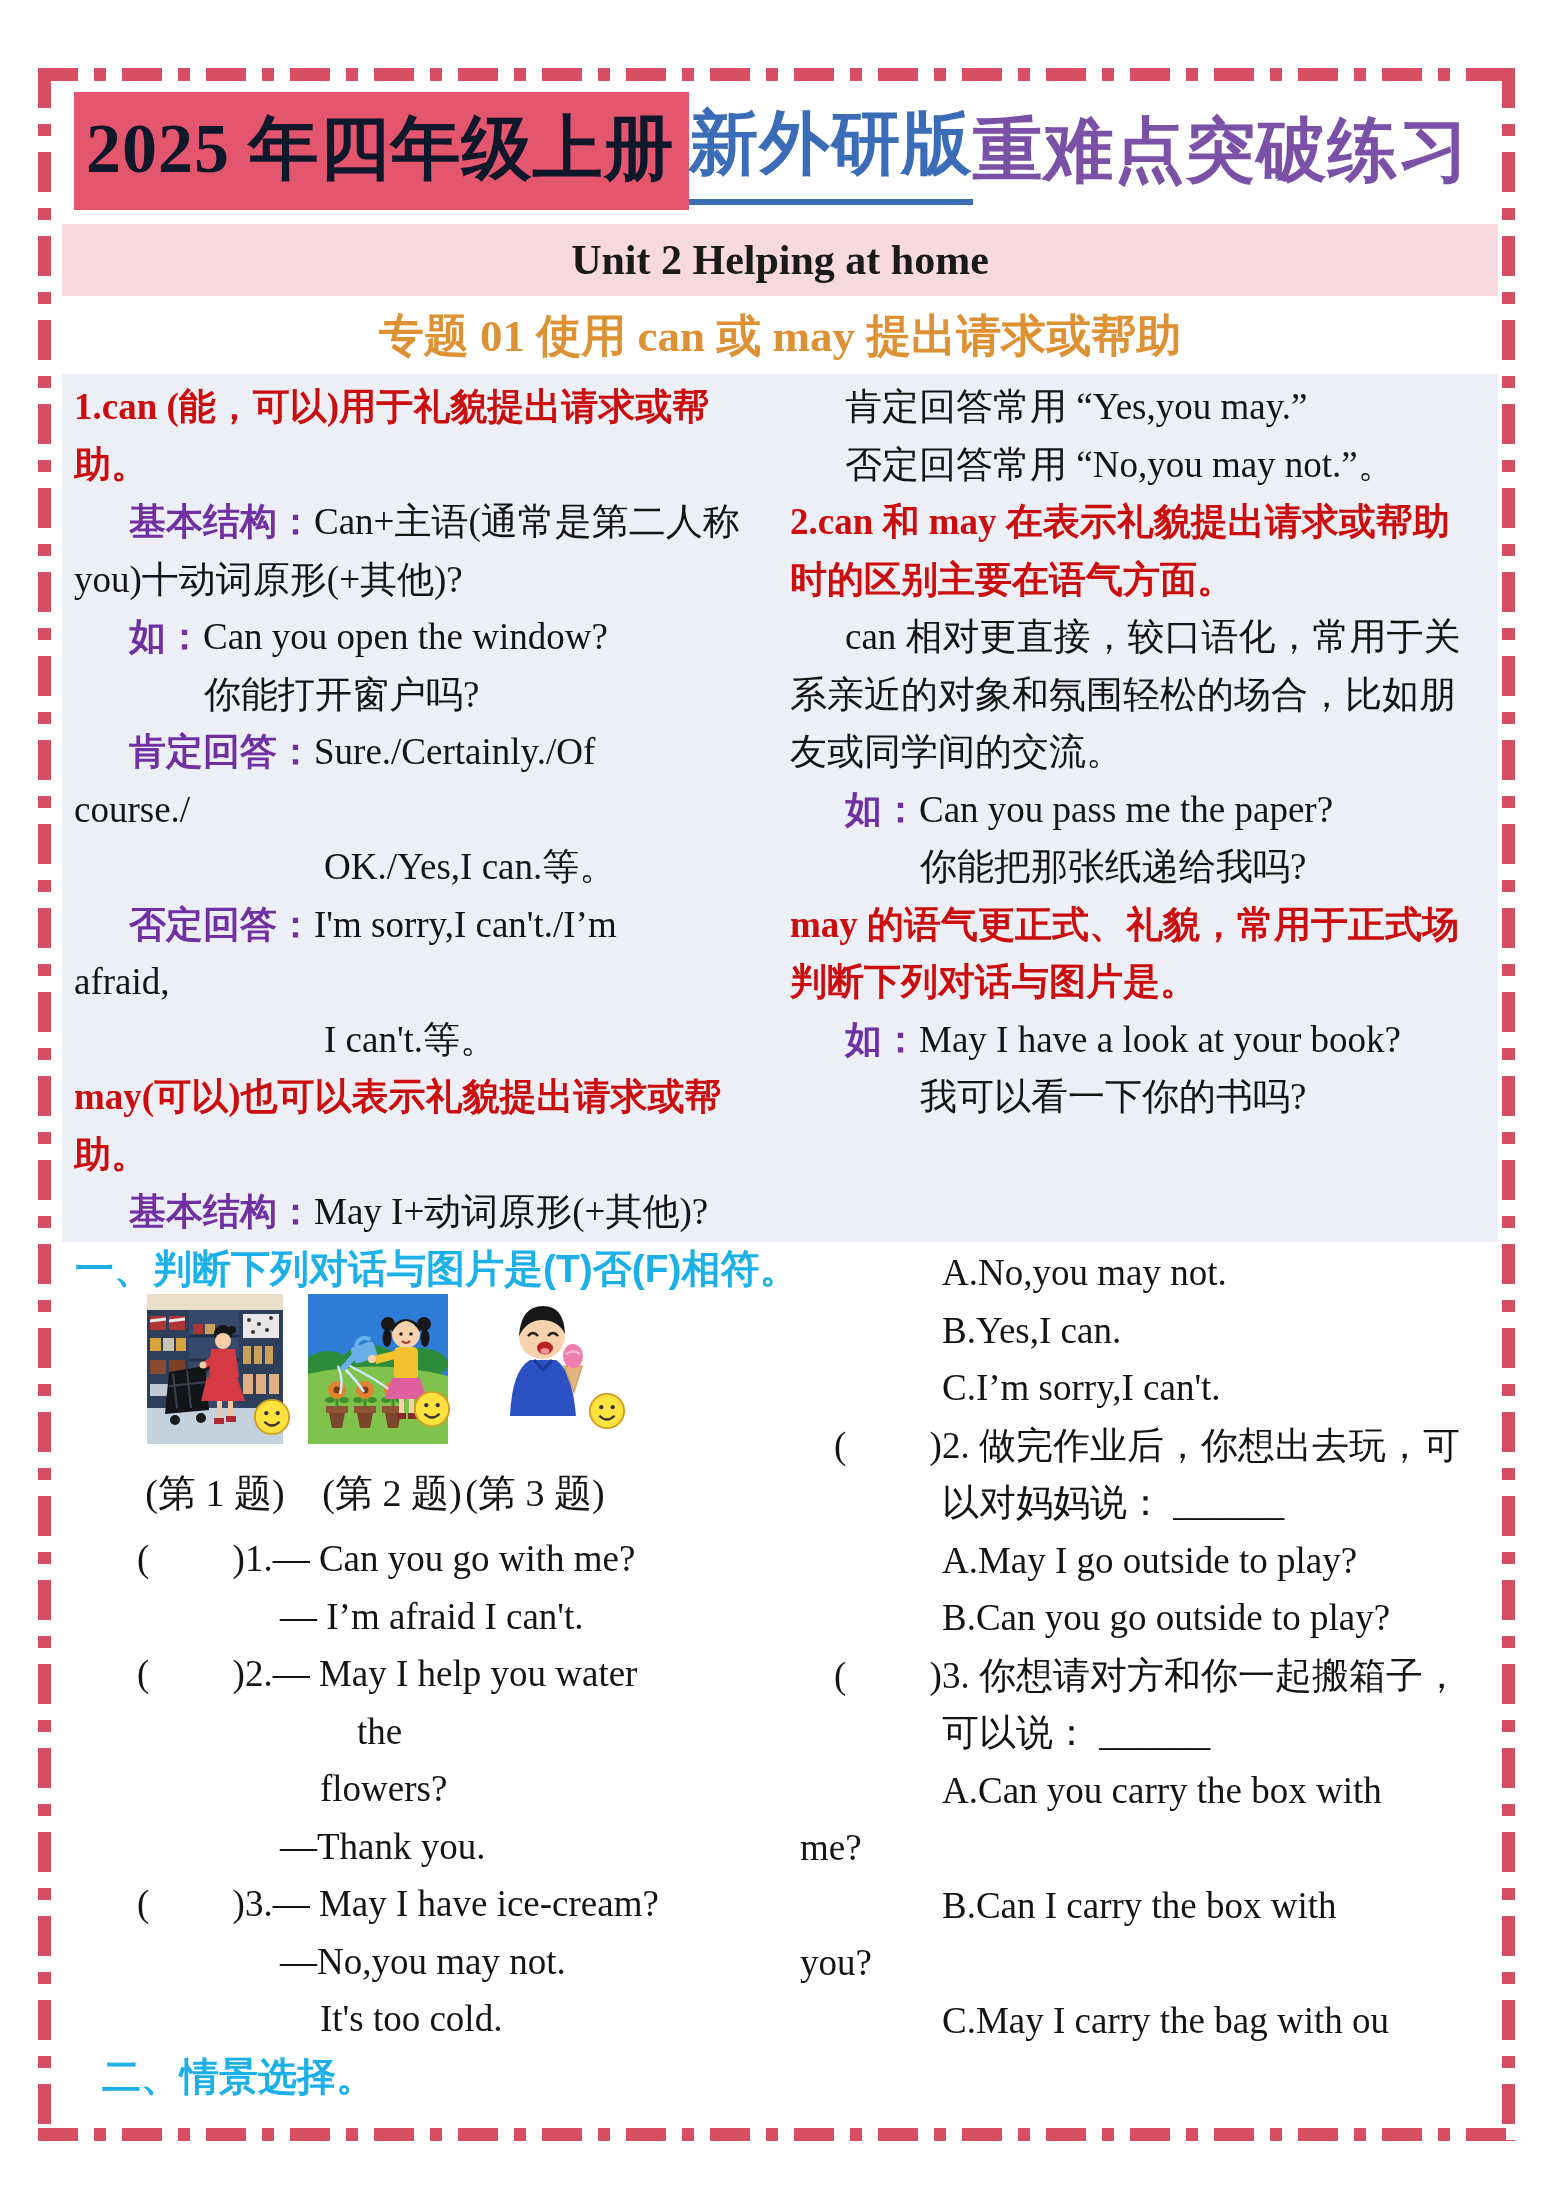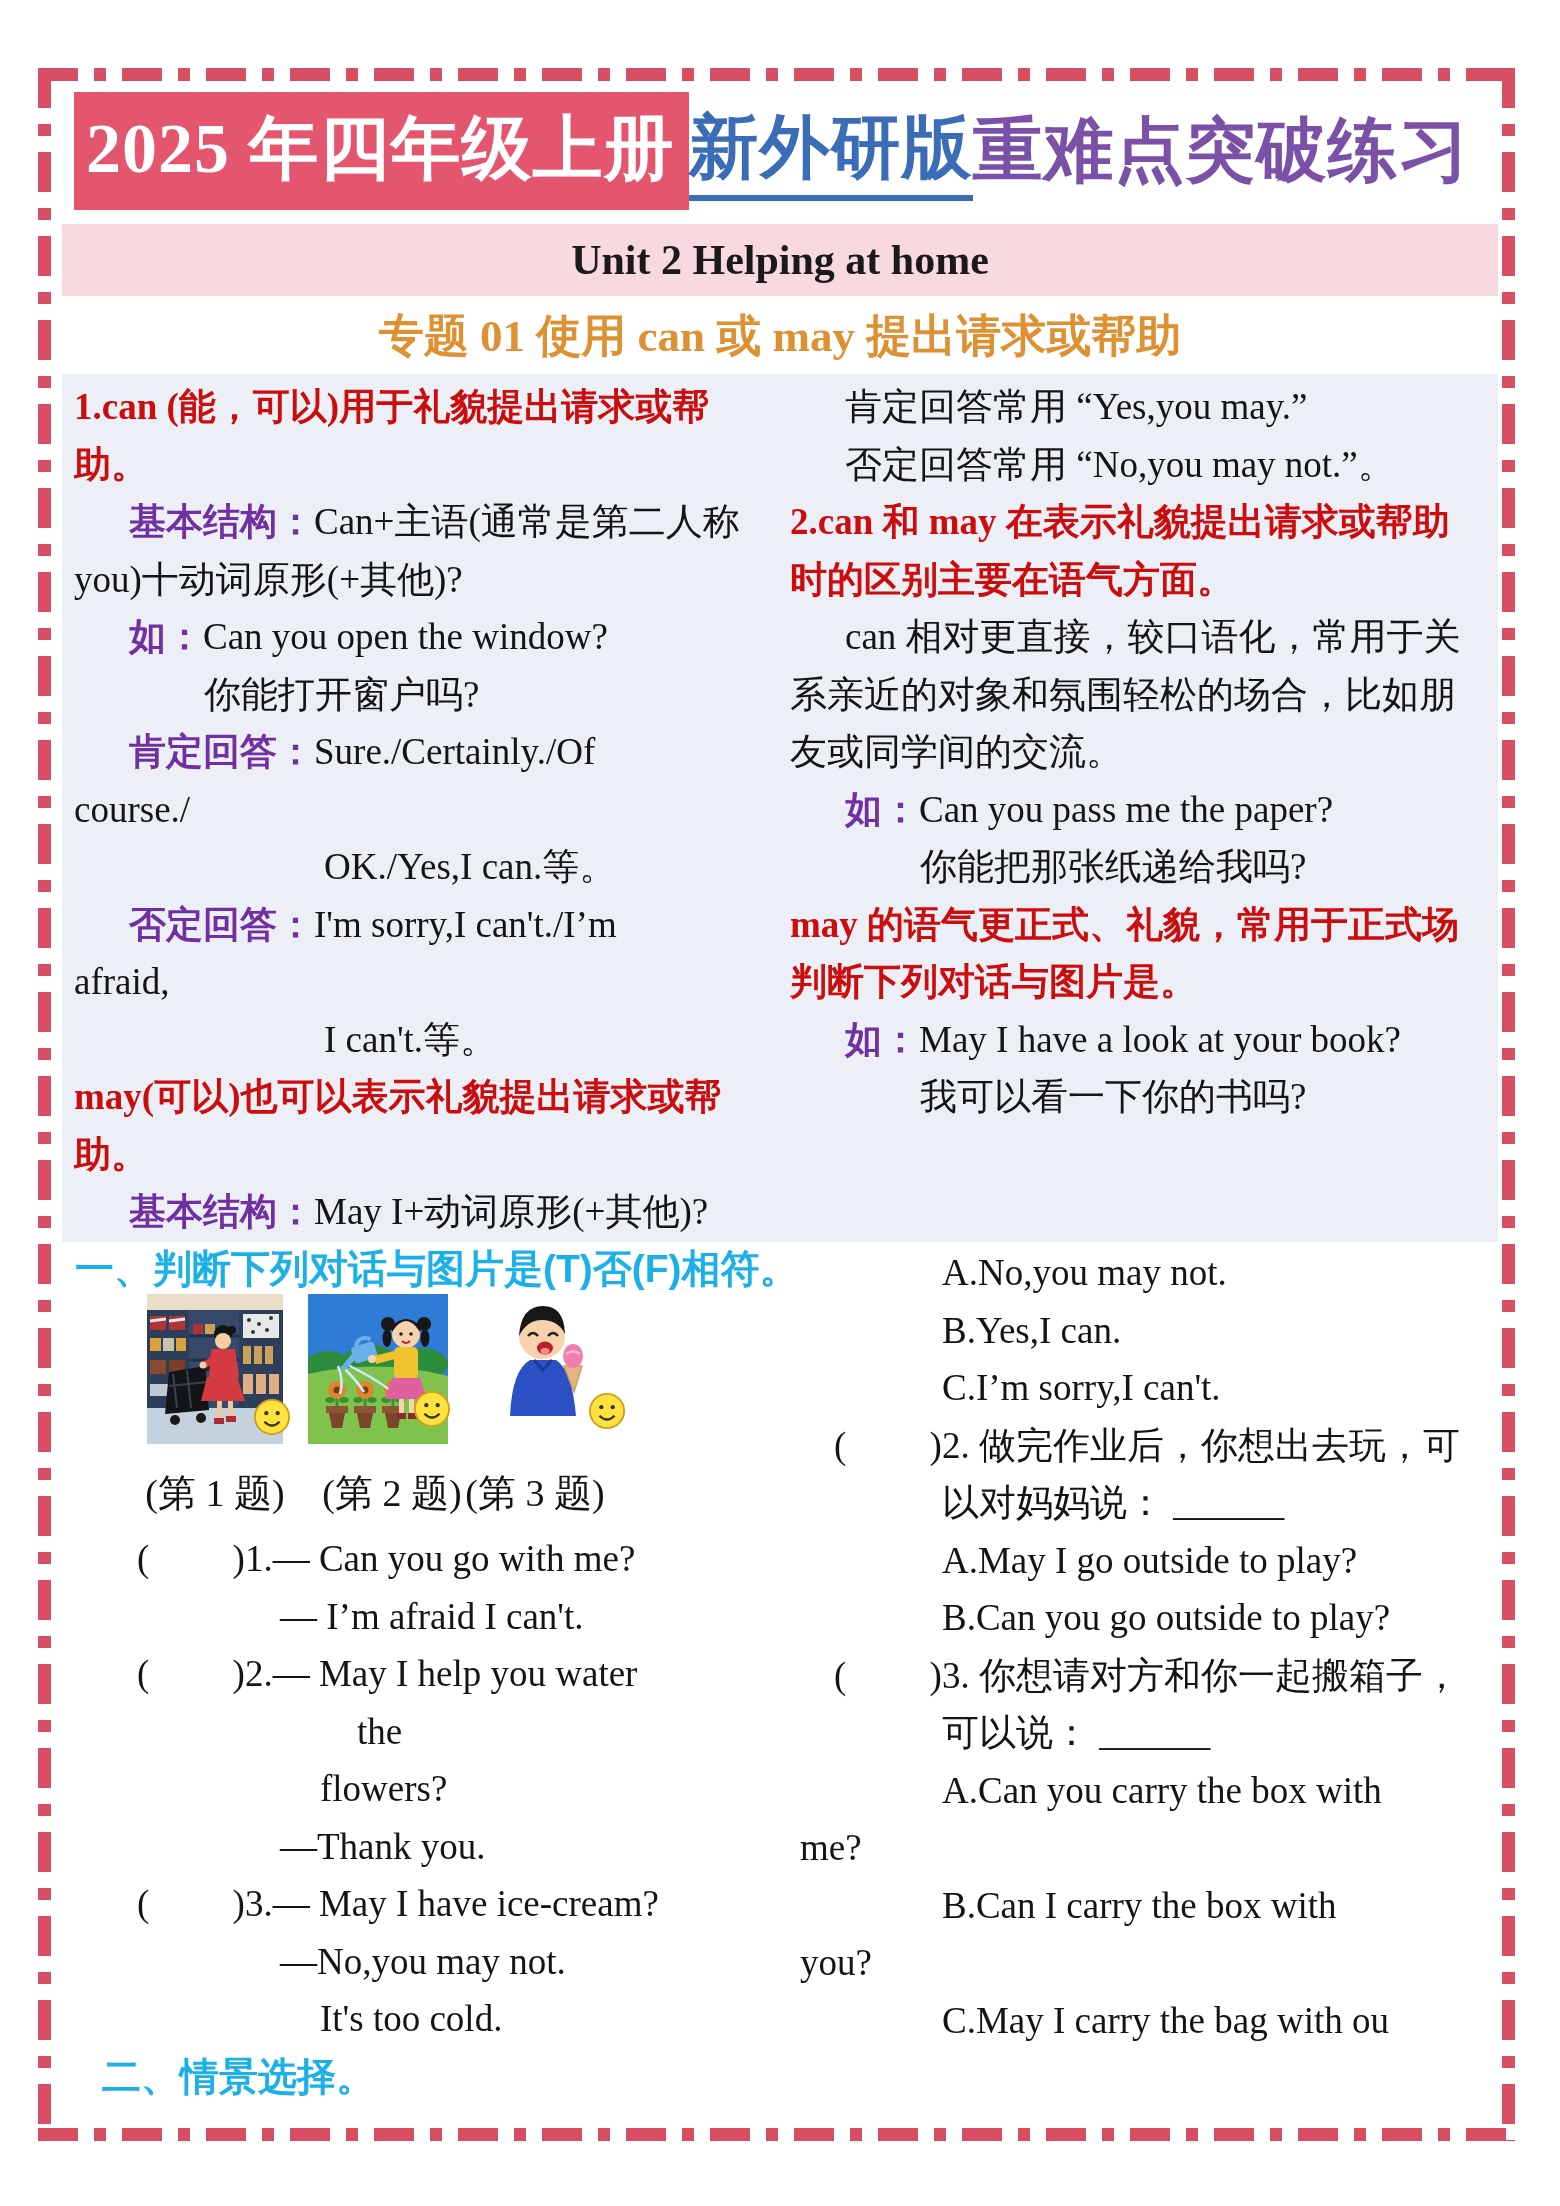--- a/index.html
+++ b/index.html
@@ -14,22 +14,22 @@
   .frame-top{top:68px}
   .frame-bottom{top:2128px}
   .frame-v{position:absolute;top:68px;height:2073px;width:13px;
     background:repeating-linear-gradient(180deg,#d84f63 0 40px,transparent 40px 56px,#d84f63 56px 68px,transparent 68px 84px);}
   .frame-left{left:38px}
   .frame-right{left:1502px}
 
   
   .title{position:absolute;left:74px;top:94px;height:114px;display:flex;align-items:center;
     font-weight:bold;font-size:70px;white-space:pre;letter-spacing:1px;}
-  .title-hl{background:#e4556e;color:#ffffff;padding:10px 14px 14px 12px;}
-  .title-blue{color:#3b6cb7;border-bottom:6px solid #3b6cb7;padding-bottom:0px;}
+  .title-hl{background:#e4556e;color:#0f172a;padding:10px 14px 14px 12px;}
+  .title-blue{color:#3b6cb7;border-bottom:6px solid #3b6cb7;padding-bottom:8px;}
   .title-purple{color:#7b51a7;}
 
   
   .banner{position:absolute;left:62px;top:224px;width:1436px;height:72px;background:#f9d9e0;
     display:flex;align-items:center;justify-content:center;
     font-size:42px;font-weight:bold;color:#1a1a1a;}
 
   
   .topic{position:absolute;left:0;top:306px;width:100%;text-align:center;
     font-size:45px;font-weight:bold;color:#dd9133;}

